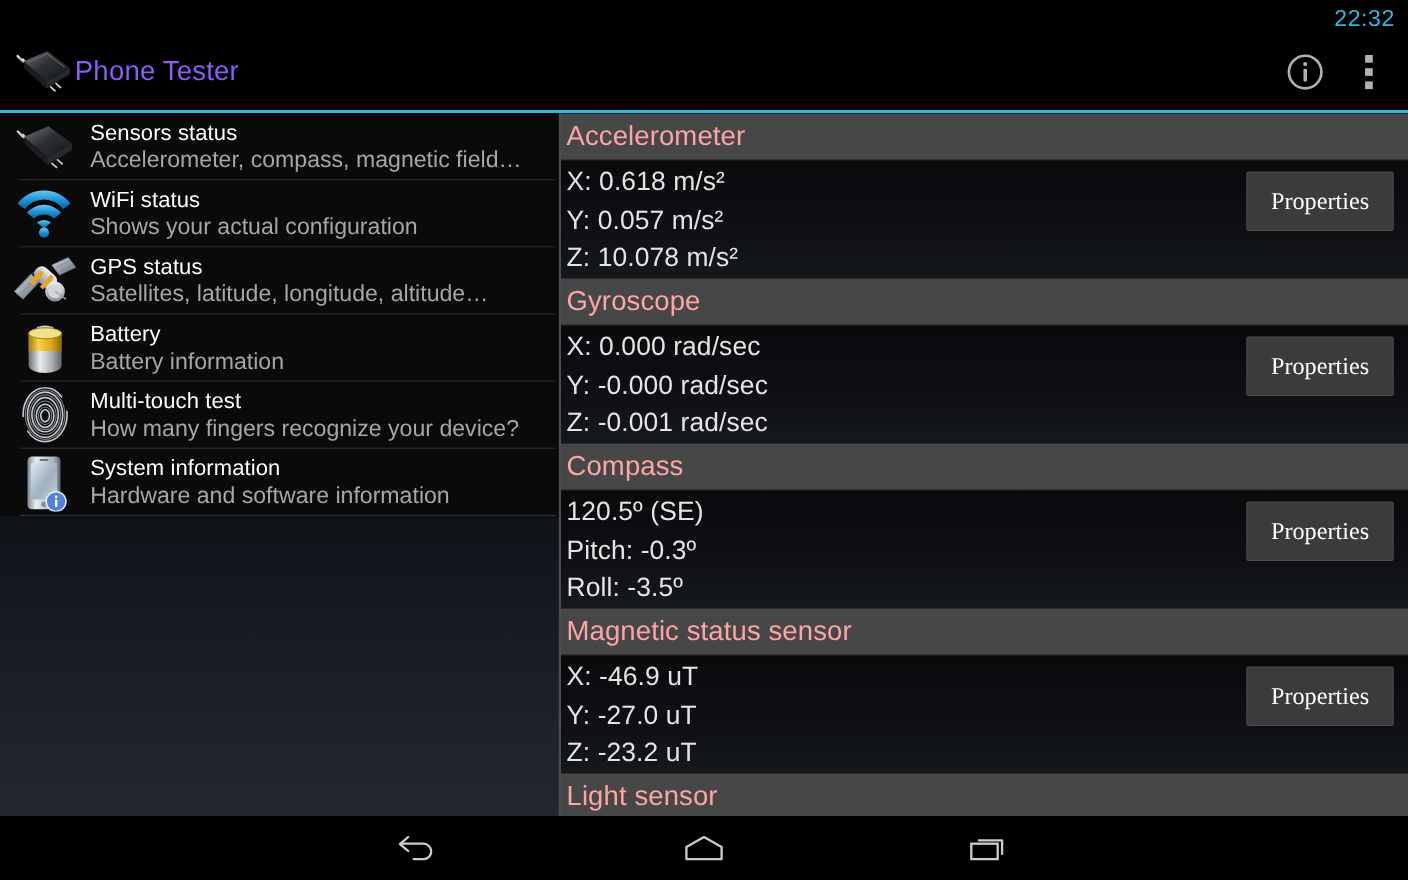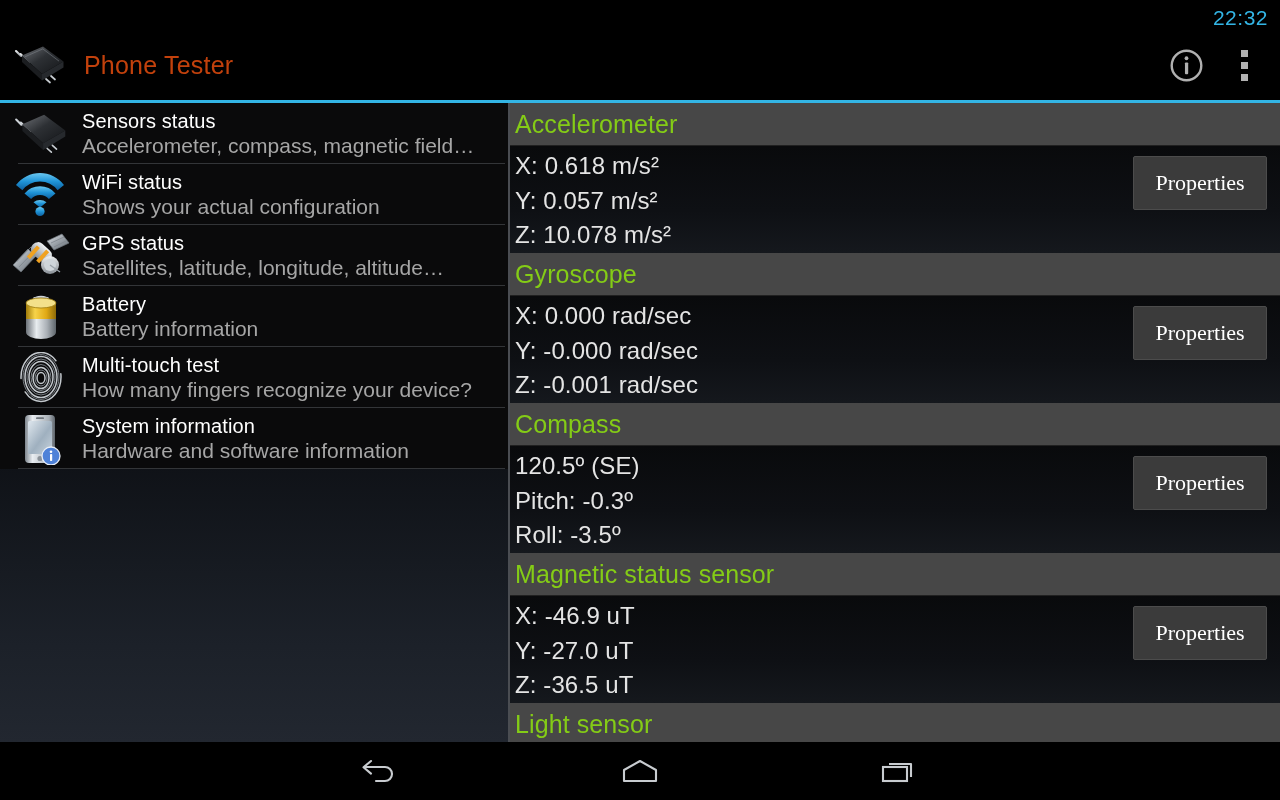--- a/index.html
+++ b/index.html
@@ -21,21 +21,21 @@
     font-family:"Liberation Sans", sans-serif; margin-left:4px;
   }
 
   
   #actionbar{
     position:absolute; left:0; top:30px; width:1280px; height:70px;
     background:#000; display:flex; align-items:center;
   }
   #app-icon{ width:56px; height:44px; margin-left:12px; flex:0 0 auto; }
   #app-title{
-    color:#c2410c; font-size:25px; margin-left:16px; font-weight:400;
+    color:#8b5cf6; font-size:25px; font-weight:400;
     letter-spacing:.2px;
   }
   #ab-actions{ margin-left:auto; display:flex; align-items:center; gap:6px; padding-right:14px; }
   #info-button{ width:60px; height:60px; display:flex; align-items:center; justify-content:center; }
   #overflow-button{ width:44px; height:60px; display:flex; flex-direction:column;
     align-items:center; justify-content:center; gap:5px; }
   #overflow-button i{ display:block; width:7px; height:7px; background:#b2b2b2; }
 
   #accent-line{
     position:absolute; left:0; top:100px; width:1280px; height:3px;
@@ -76,21 +76,21 @@
 
   
   #detail{
     width:770px; height:639px; position:relative; overflow:hidden;
     background:#0a0b0d;
   }
   .sec-header{
     height:43px; background:#474747; display:flex; align-items:center;
     padding-left:5px; border-bottom:1px solid #202020;
   }
-  .sec-header span{ color:#84cc16; font-size:25px; font-weight:400; letter-spacing:.1px; }
+  .sec-header span{ color:#fca5a5; font-size:25px; font-weight:400; letter-spacing:.1px; }
   .sec-body{
     position:relative; height:107px;
     background:linear-gradient(to bottom,#090a0c 0%,#0e1014 60%,#15181d 100%);
     padding-left:5px; padding-top:3px;
   }
   .sec-body .val{
     color:#e4e4e4; font-size:24px; line-height:34.5px; font-weight:400;
     letter-spacing:.1px; white-space:nowrap;
   }
   .props-btn{
@@ -399,21 +399,21 @@
       <div class="val">Roll: -3.5º</div>
       <div class="props-btn">Properties</div>
     </div>
 
     <div class="sec-header">
       <span>Magnetic status sensor</span>
     </div>
     <div class="sec-body">
       <div class="val">X: -46.9 uT</div>
       <div class="val">Y: -27.0 uT</div>
-      <div class="val">Z: -36.5 uT</div>
+      <div class="val">Z: -23.2 uT</div>
       <div class="props-btn">Properties</div>
     </div>
 
     <div class="sec-header">
       <span>Light sensor</span>
     </div>
   </div>
 </div>
 
 <div id="navbar">

